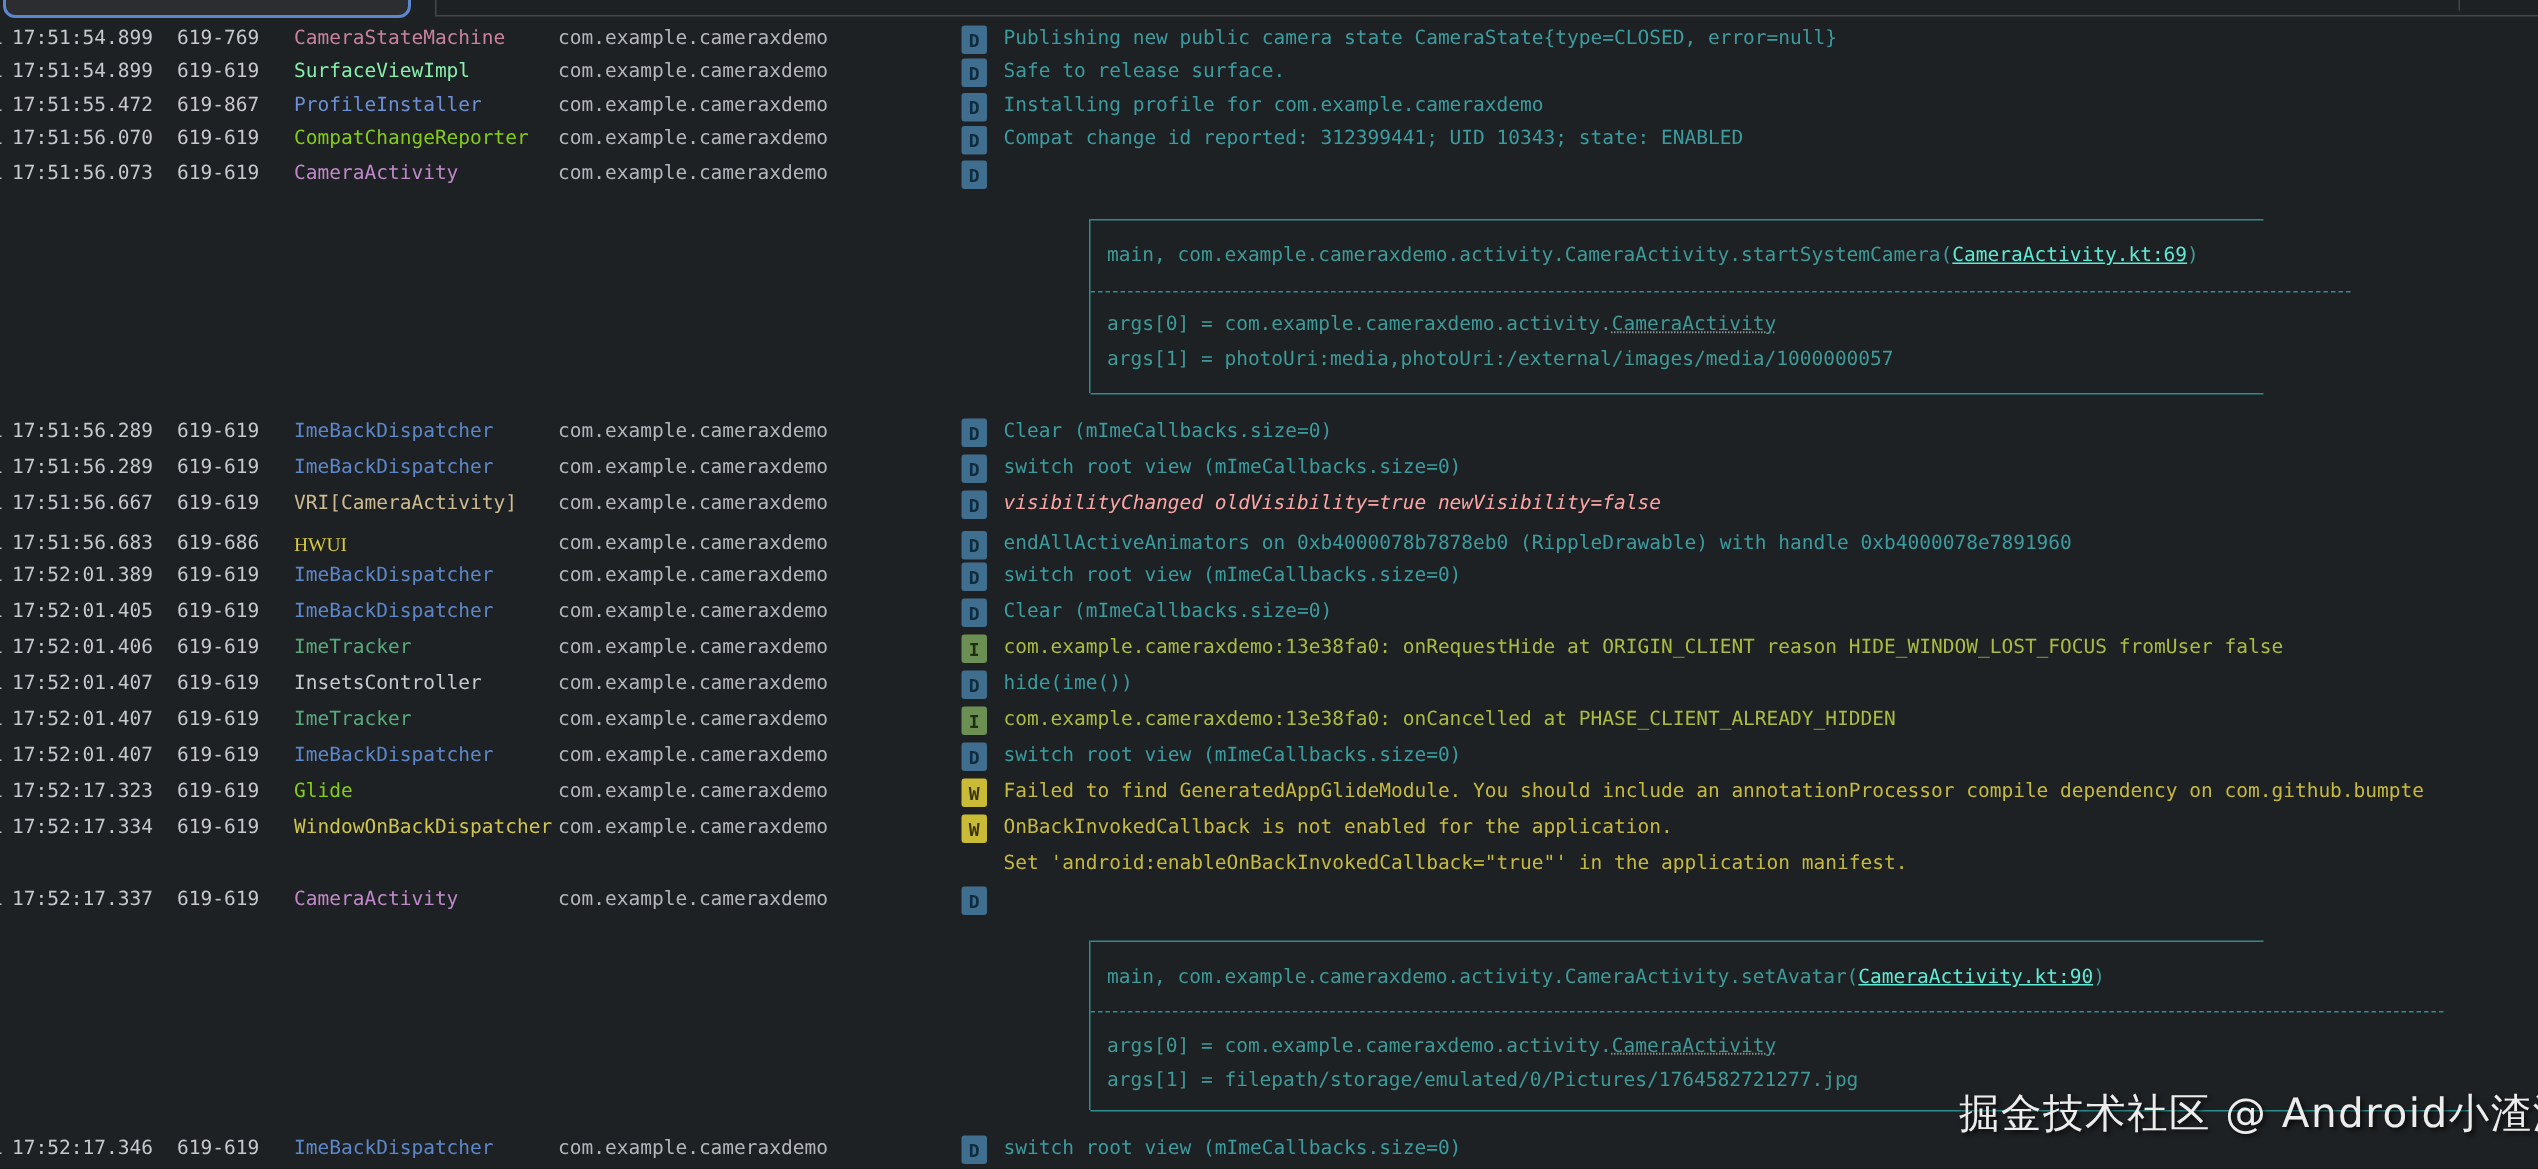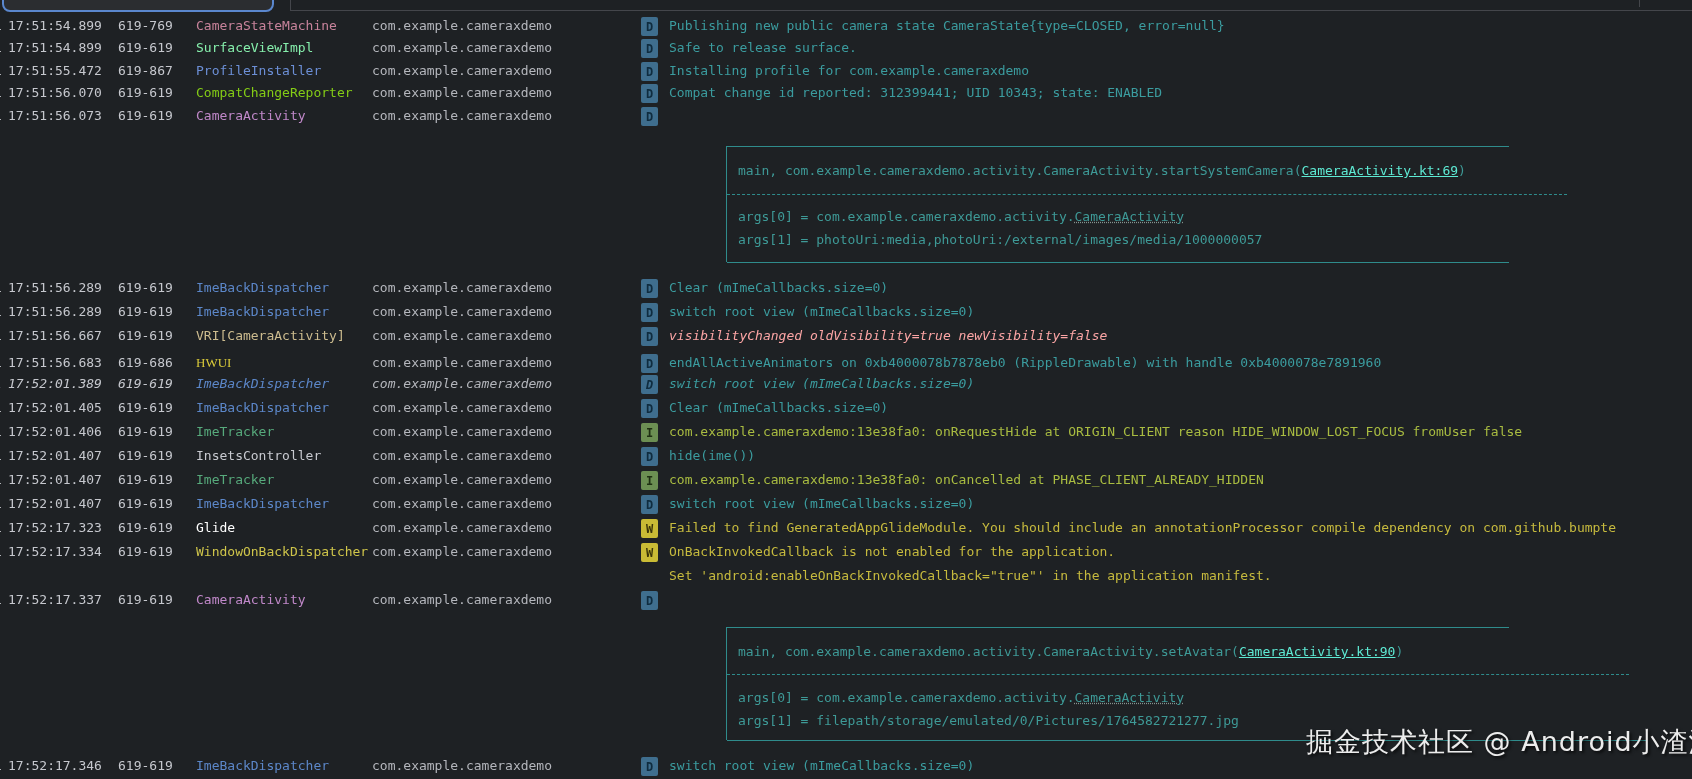--- a/index.html
+++ b/index.html
@@ -129,21 +129,21 @@
   </div>
       <div class="log-row" style="top: 353px;">
     <span class="c-datefrag">1</span>
     <span class="c-time">17:51:56.683</span>
     <span class="c-pid">619-686</span>
     <span class="c-tag" style="color: rgb(217, 202, 58); font-family: Liberation Serif, serif;">HWUI</span>
     <span class="c-pkg">com.example.cameraxdemo</span>
     <span class="c-badge" style="background: rgb(63, 110, 142); color: rgb(15, 44, 63);">D</span>
     <span class="c-msg" style="color: rgb(59, 156, 159);">endAllActiveAnimators on 0xb4000078b7878eb0 (RippleDrawable) with handle 0xb4000078e7891960</span>
   </div>
-      <div class="log-row" style="top: 374px; font-style: italic;">
+      <div class="log-row" style="top: 374px;">
     <span class="c-datefrag">1</span>
     <span class="c-time">17:52:01.389</span>
     <span class="c-pid">619-619</span>
     <span class="c-tag" style="color: rgb(92, 135, 201);">ImeBackDispatcher</span>
     <span class="c-pkg">com.example.cameraxdemo</span>
     <span class="c-badge" style="background: rgb(63, 110, 142); color: rgb(15, 44, 63);">D</span>
     <span class="c-msg" style="color: rgb(59, 156, 159);">switch root view (mImeCallbacks.size=0)</span>
   </div>
       <div class="log-row" style="top: 398px; padding-left: 44px;">
     <span class="c-datefrag">1</span>
@@ -187,21 +187,21 @@
     <span class="c-pid">619-619</span>
     <span class="c-tag" style="color: rgb(92, 135, 201);">ImeBackDispatcher</span>
     <span class="c-pkg">com.example.cameraxdemo</span>
     <span class="c-badge" style="background: rgb(63, 110, 142); color: rgb(15, 44, 63);">D</span>
     <span class="c-msg" style="color: rgb(59, 156, 159);">switch root view (mImeCallbacks.size=0)</span>
   </div>
       <div class="log-row" style="top: 518px;">
     <span class="c-datefrag">1</span>
     <span class="c-time">17:52:17.323</span>
     <span class="c-pid">619-619</span>
-    <span class="c-tag" style="color: #ffffff;">Glide</span>
+    <span class="c-tag" style="color: #84cc16;">Glide</span>
     <span class="c-pkg">com.example.cameraxdemo</span>
     <span class="c-badge" style="background: rgb(201, 187, 53); color: rgb(58, 52, 8);">W</span>
     <span class="c-msg" style="color: rgb(198, 186, 62);">Failed to find GeneratedAppGlideModule. You should include an annotationProcessor compile dependency on com.github.bumpte</span>
   </div>
       <div class="log-row" style="top: 542px;">
     <span class="c-datefrag">1</span>
     <span class="c-time">17:52:17.334</span>
     <span class="c-pid">619-619</span>
     <span class="c-tag" style="color: rgb(207, 197, 74);">WindowOnBackDispatcher</span>
     <span class="c-pkg">com.example.cameraxdemo</span>

